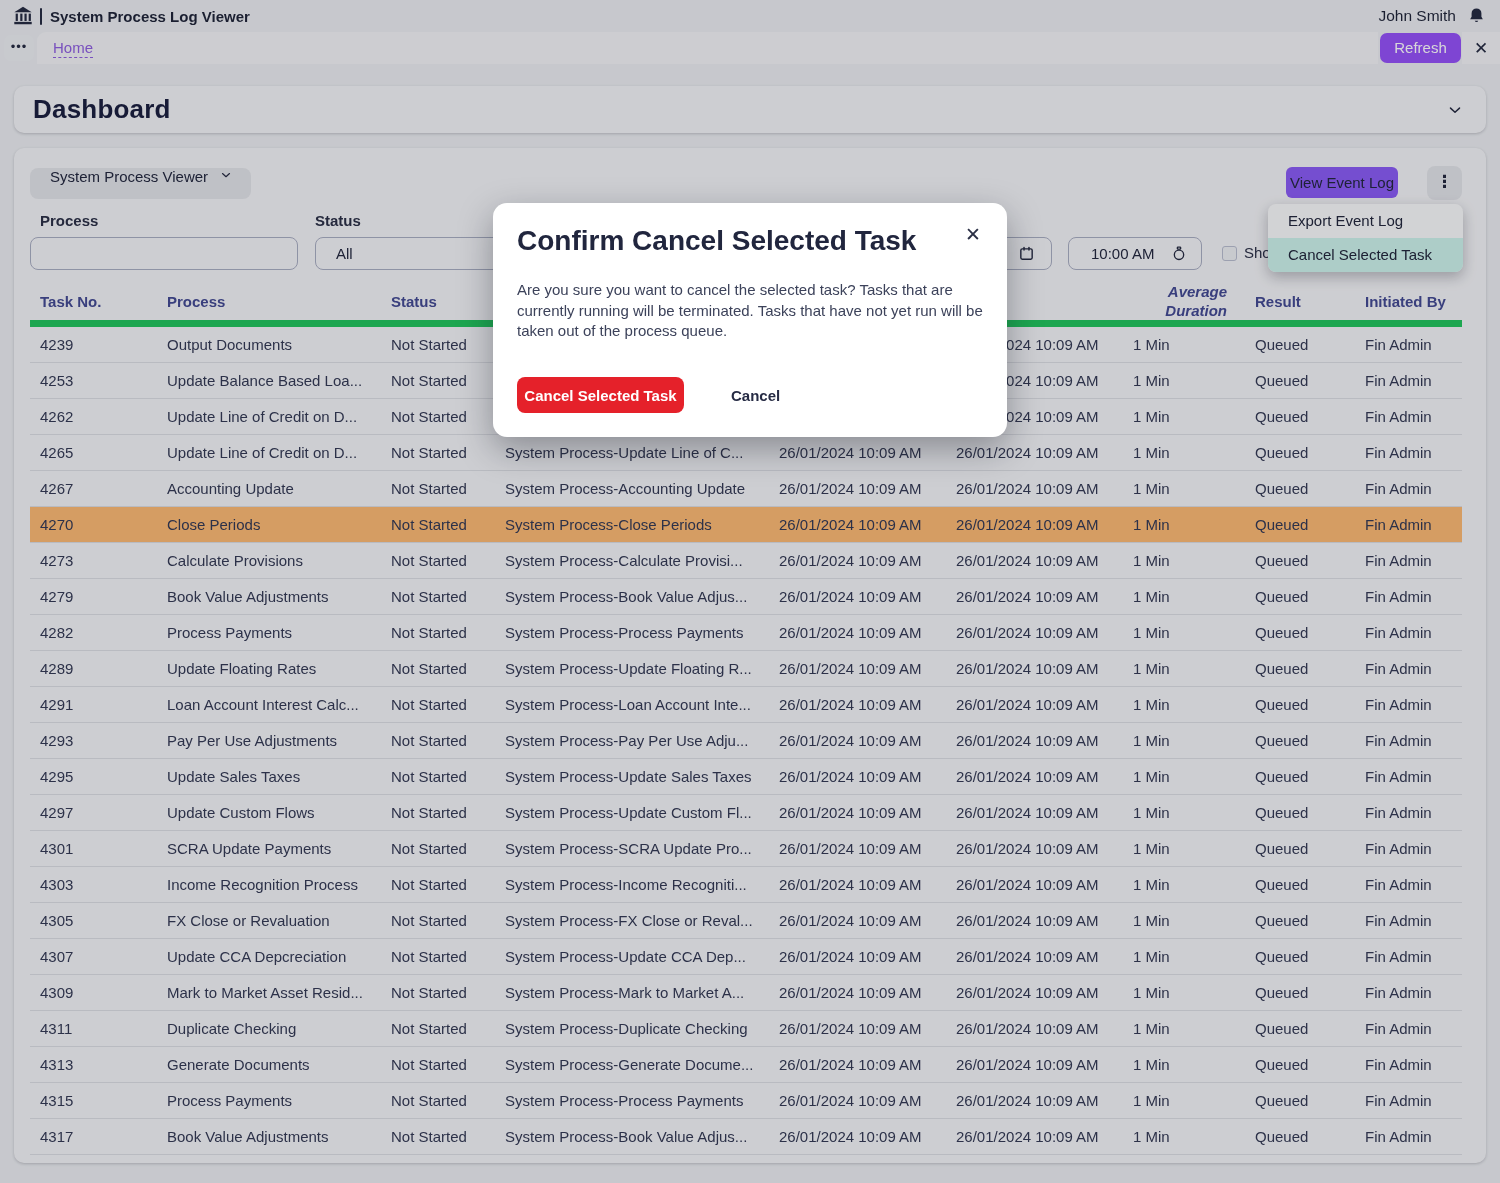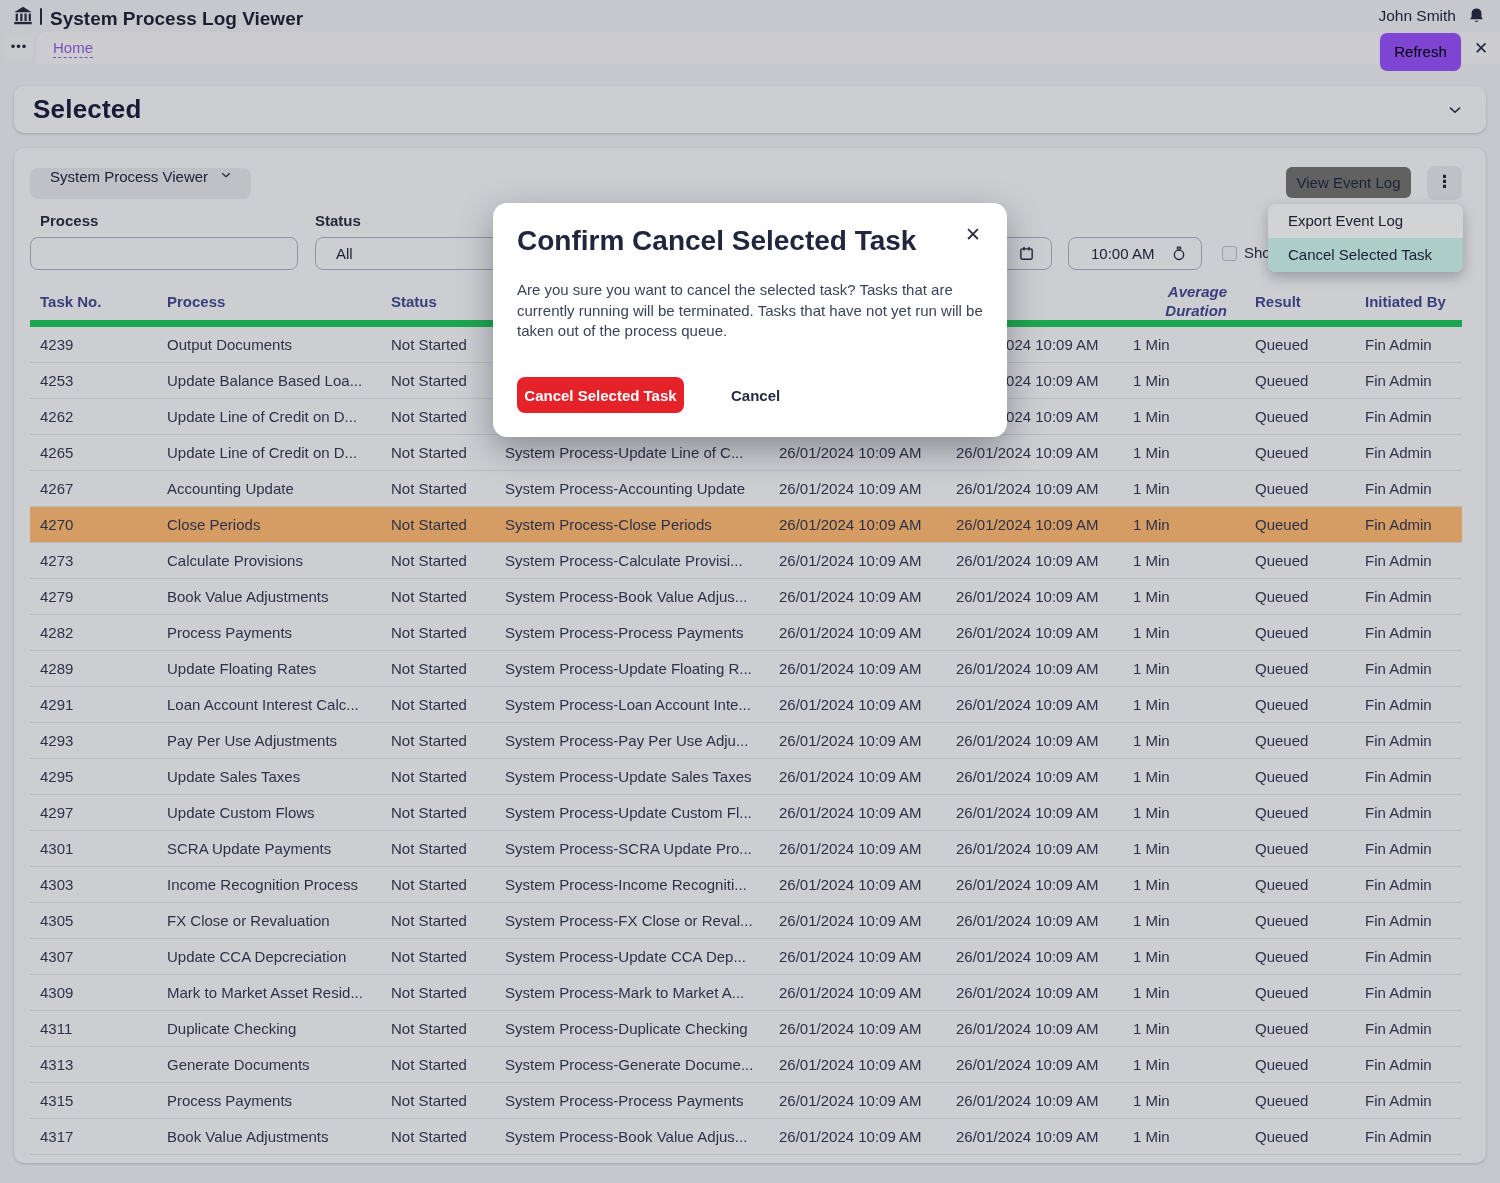--- a/index.html
+++ b/index.html
@@ -4,43 +4,43 @@
 <style>
   * { margin:0; padding:0; box-sizing:border-box; }
   html,body { width:1500px; height:1183px; }
   body { font-family:"Liberation Sans","DejaVu Sans",sans-serif; background:#eceef2; color:#343a55; position:relative; overflow:hidden; }
   #stage { position:absolute; inset:0; width:1500px; height:1183px; }
 
   
   .topbar { position:absolute; left:0; top:0; width:1500px; height:32px; }
   .logo { position:absolute; left:12px; top:5px; width:22px; height:22px; }
   .tb-divider { position:absolute; left:40px; top:8px; width:2px; height:17px; background:#262b42; border-radius:1px; }
-  .tb-title { position:absolute; left:50px; top:8px; font-size:19px; font-weight:700; color:#1f2438; }
+  .tb-title { position:absolute; left:50px; top:8px; font-size:15px; font-weight:700; color:#1f2438; }
   .tb-user { position:absolute; right:44px; top:7px; font-size:15.5px; font-weight:500; color:#1f2438; }
   .bell { position:absolute; right:14px; top:6px; width:19px; height:19px; }
 
   
   .crumbrow { position:absolute; left:0; top:32px; width:1500px; height:32px; }
   .dots-box { position:absolute; left:4px; top:3px; width:30px; height:26px; background:#eef0f4; border-radius:7px; text-align:center; line-height:24px; font-size:13px; letter-spacing:1px; color:#262b42; cursor:pointer; }
   .crumb-strip { position:absolute; left:37px; top:0; width:1341px; height:32px; background:#f3f4f7; border-radius:9px 0 0 0; }
   .home-link { position:absolute; left:53px; top:7px; font-size:15px; color:#8f5fe0; border-bottom:1px dashed #8f5fe0; padding-bottom:1px; cursor:pointer; }
-  .refresh-btn { position:absolute; left:1380px; top:1px; width:81px; height:38px; background:#9552fa; color:#000000; font-size:15px; border:none; border-radius:7px; cursor:pointer; text-align:center; line-height:30px; }
+  .refresh-btn { position:absolute; left:1380px; top:1px; width:81px; height:30px; background:#9552fa; color:#ffffff; font-size:15px; border:none; border-radius:7px; cursor:pointer; text-align:center; line-height:30px; }
   .close-panel { position:absolute; left:1462px; top:0; width:38px; height:32px; background:#f3f4f7; }
   .page-close { position:absolute; left:1474px; top:6px; font-size:17px; color:#262b42; cursor:pointer; }
 
   
   .card { position:absolute; background:#f4f5f8; border-radius:10px; box-shadow:0 1px 3px rgba(30,33,48,.22); }
   .dash-card { left:14px; top:86px; width:1472px; height:47px; }
   .dash-title { position:absolute; left:19px; top:8px; font-size:26px; font-weight:800; color:#1b2040; letter-spacing:.2px; }
   .dash-chev { position:absolute; right:22px; top:15px; width:18px; height:18px; cursor:pointer; }
   .main-card { left:14px; top:148px; width:1472px; height:1015px; }
 
   
   .viewer-btn { position:absolute; left:16px; top:20px; height:31px; padding:0 18px 0 20px; background:#e3e5ea; border-radius:8px; display:flex; gap:11px; font-size:15px; color:#23283f; cursor:pointer; }
-  .evtlog-btn { position:absolute; left:1272px; top:19px; width:125px; height:31px; background:#737373; border-radius:6px; font-size:15px; color:#23283f; text-align:center; line-height:31px; cursor:pointer; }
+  .evtlog-btn { position:absolute; left:1272px; top:19px; width:112px; height:31px; background:#8b5cf6; border-radius:6px; font-size:15px; color:#23283f; text-align:center; line-height:31px; cursor:pointer; }
   .kebab-btn { position:absolute; left:1413px; top:18px; width:35px; height:34px; background:#e3e5ea; border-radius:8px; text-align:center; line-height:32px; font-size:17px; font-weight:700; color:#23283f; cursor:pointer; letter-spacing:0; }
 
   
   .flabel { position:absolute; font-size:15px; font-weight:600; color:#2b3047; }
   .ffield { position:absolute; top:89px; height:33px; border:1px solid #a9aec3; border-radius:8px; background:transparent; display:flex; align-items:center; font-size:15px; color:#23283f; }
   .proc-input { left:16px; width:268px; padding:0 12px; font-family:inherit; font-size:15px; color:#23283f; outline:none; }
   input.ffield { background:transparent; }
   .status-field { left:301px; width:345px; padding-left:20px; cursor:pointer; }
   .date-field { left:856px; width:182px; justify-content:flex-end; padding-right:16px; cursor:pointer; }
   .time-field { left:1054px; width:134px; justify-content:space-between; padding:0 14px 0 22px; cursor:pointer; }
@@ -102,21 +102,21 @@
   <div class="crumbrow">
     <div class="dots-box">•••</div>
     <div class="crumb-strip"></div>
     <a class="home-link">Home</a>
     <button class="refresh-btn">Refresh</button>
     <div class="close-panel"></div>
     <span class="page-close">✕</span>
   </div>
 
   <div class="card dash-card">
-    <div class="dash-title">Selected</div>
+    <div class="dash-title">Dashboard</div>
     <svg class="dash-chev" viewBox="0 0 24 24">
       <polyline points="6,9.5 12,15 18,9.5" class="icon-stroke"></polyline>
     </svg>
   </div>
 
   <div class="card main-card">
 
     <div class="viewer-btn">
       <span>System Process Viewer</span>
       <svg width="14" height="14" viewBox="0 0 24 24">

